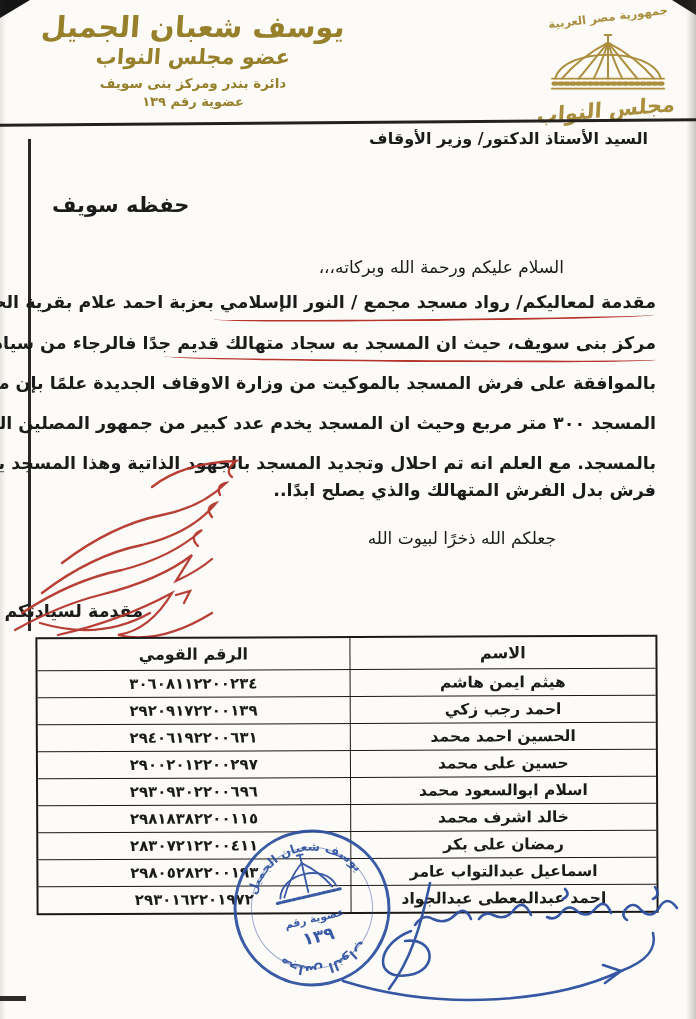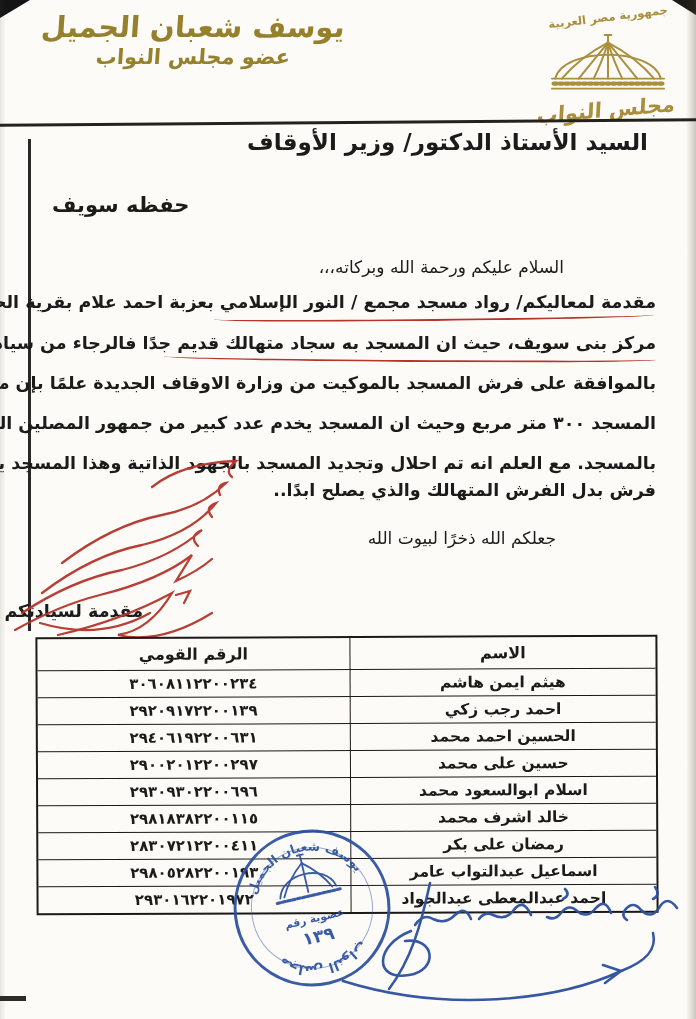--- a/index.html
+++ b/index.html
@@ -33,21 +33,21 @@
   .emblem{position:absolute;right:8px;top:2px;width:160px;height:120px;color:#a98e3e;text-align:center;}
   .emblem-republic{position:absolute;top:8px;right:10px;width:140px;font-size:11.5px;font-weight:bold;
     transform:rotate(-7deg);color:#a98e3e;}
   .emblem-council{position:absolute;bottom:0px;right:12px;width:140px;font-size:21px;font-weight:bold;
     transform:rotate(-5deg) skewX(-8deg);color:#a98e3e;}
   .emblem svg{position:absolute;top:28px;right:8px;}
 
   .rule-top{position:absolute;left:0;top:121px;width:100%;height:3px;background:#24221f;transform:rotate(-0.45deg);}
   .v-margin{position:absolute;left:28px;top:139px;width:3px;height:492px;background:#2a2826;}
 
-  .recipient{position:absolute;right:48px;top:129px;font-size:23px;font-weight:bold;}
+  .recipient{position:absolute;right:48px;top:129px;font-size:16px;font-weight:bold;}
   .blessing{position:absolute;left:52px;top:193px;font-size:21px;font-weight:bold;}
   .greeting{position:absolute;right:132px;top:257px;font-size:17px;font-weight:normal;}
 
   .body-line{position:absolute;right:40px;left:40px;text-align:right;font-size:17.5px;font-weight:bold;
     white-space:nowrap;letter-spacing:-0.2px;}
   .bl1{top:292px;} .bl2{top:333px;} .bl3{top:373px;} .bl4{top:413px;} .bl5{top:453px;} .bl6{top:480px;}
 
   .red-underline{position:absolute;height:6px;border-bottom:2.6px solid #b5352c;border-radius:50%;}
   .ru1{right:42px;width:440px;top:313px;transform:rotate(-0.6deg);}
   .ru2{right:40px;width:492px;top:354px;transform:rotate(0.4deg);}
@@ -76,20 +76,22 @@
 
   <div class="corner-tl"></div>
   <div class="corner-tr"></div>
   <div class="edge-right"></div>
   <div class="edge-left"></div>
   <div class="scan-dash"></div>
 
   <div class="letterhead-text">
     <div class="lh-name">يوسف شعبان الجميل</div>
     <div class="lh-role">عضو مجلس النواب</div>
+    <div class="lh-district">دائرة بندر ومركز بنى سويف</div>
+    <div class="lh-membership">عضوية رقم ١٣٩</div>
   </div>
 
   <div class="emblem">
     <div class="emblem-republic">جمهورية مصر العربية</div>
     <svg width="144" height="62" viewBox="0 0 170 74">
       <g stroke="#ab8f3e" fill="none" stroke-width="2.4" stroke-linecap="round">
         <path d="M85,14 V6 M81,6 h8"></path>
         <path d="M22,58 C32,20 138,20 148,58"></path>
         <path d="M85,15 Q52,32 30,58"></path>
         <path d="M85,15 Q68,36 50,58"></path>

